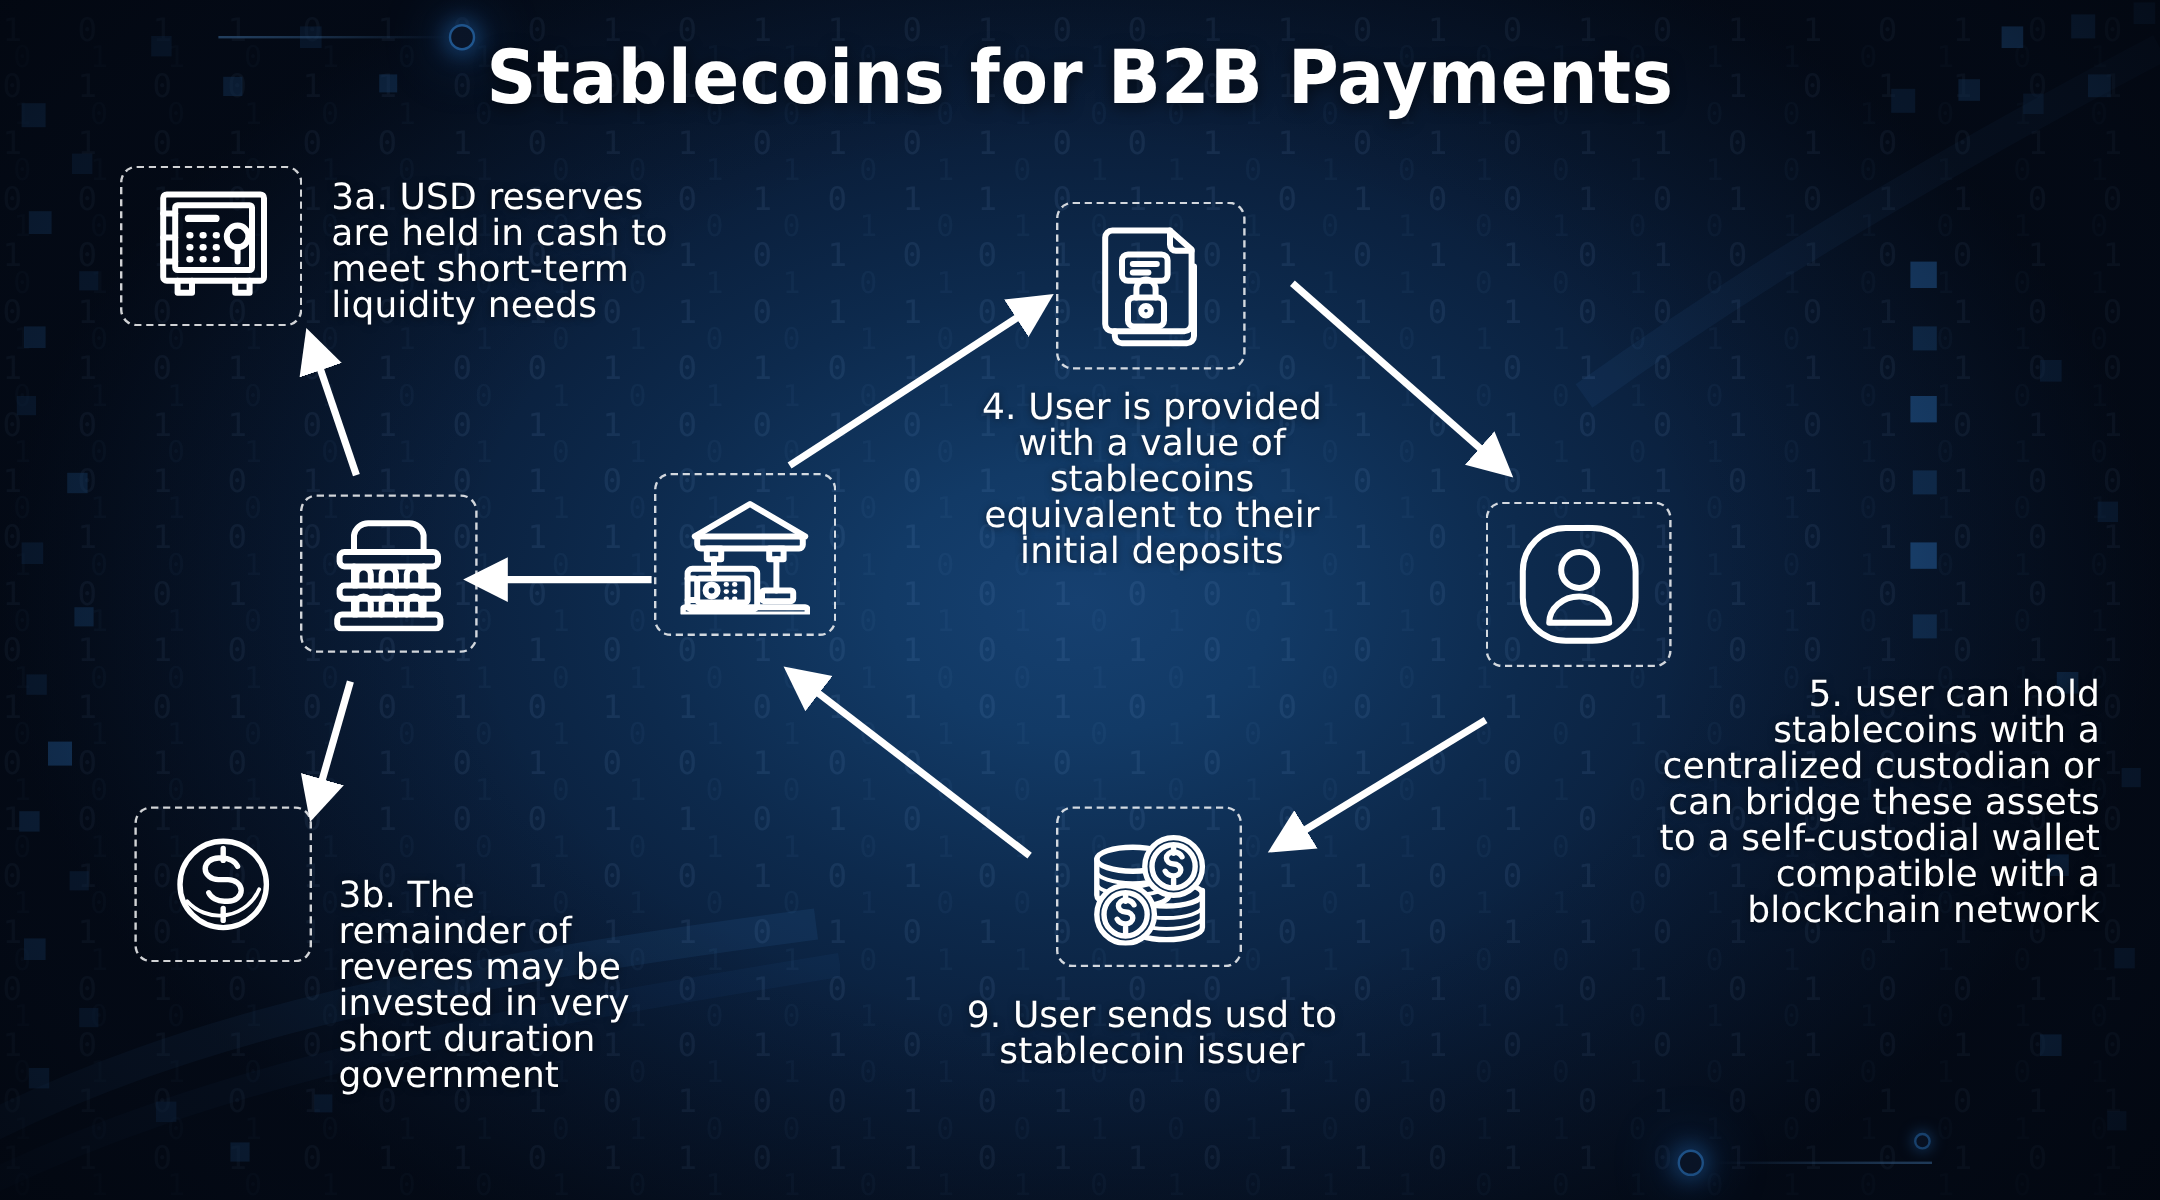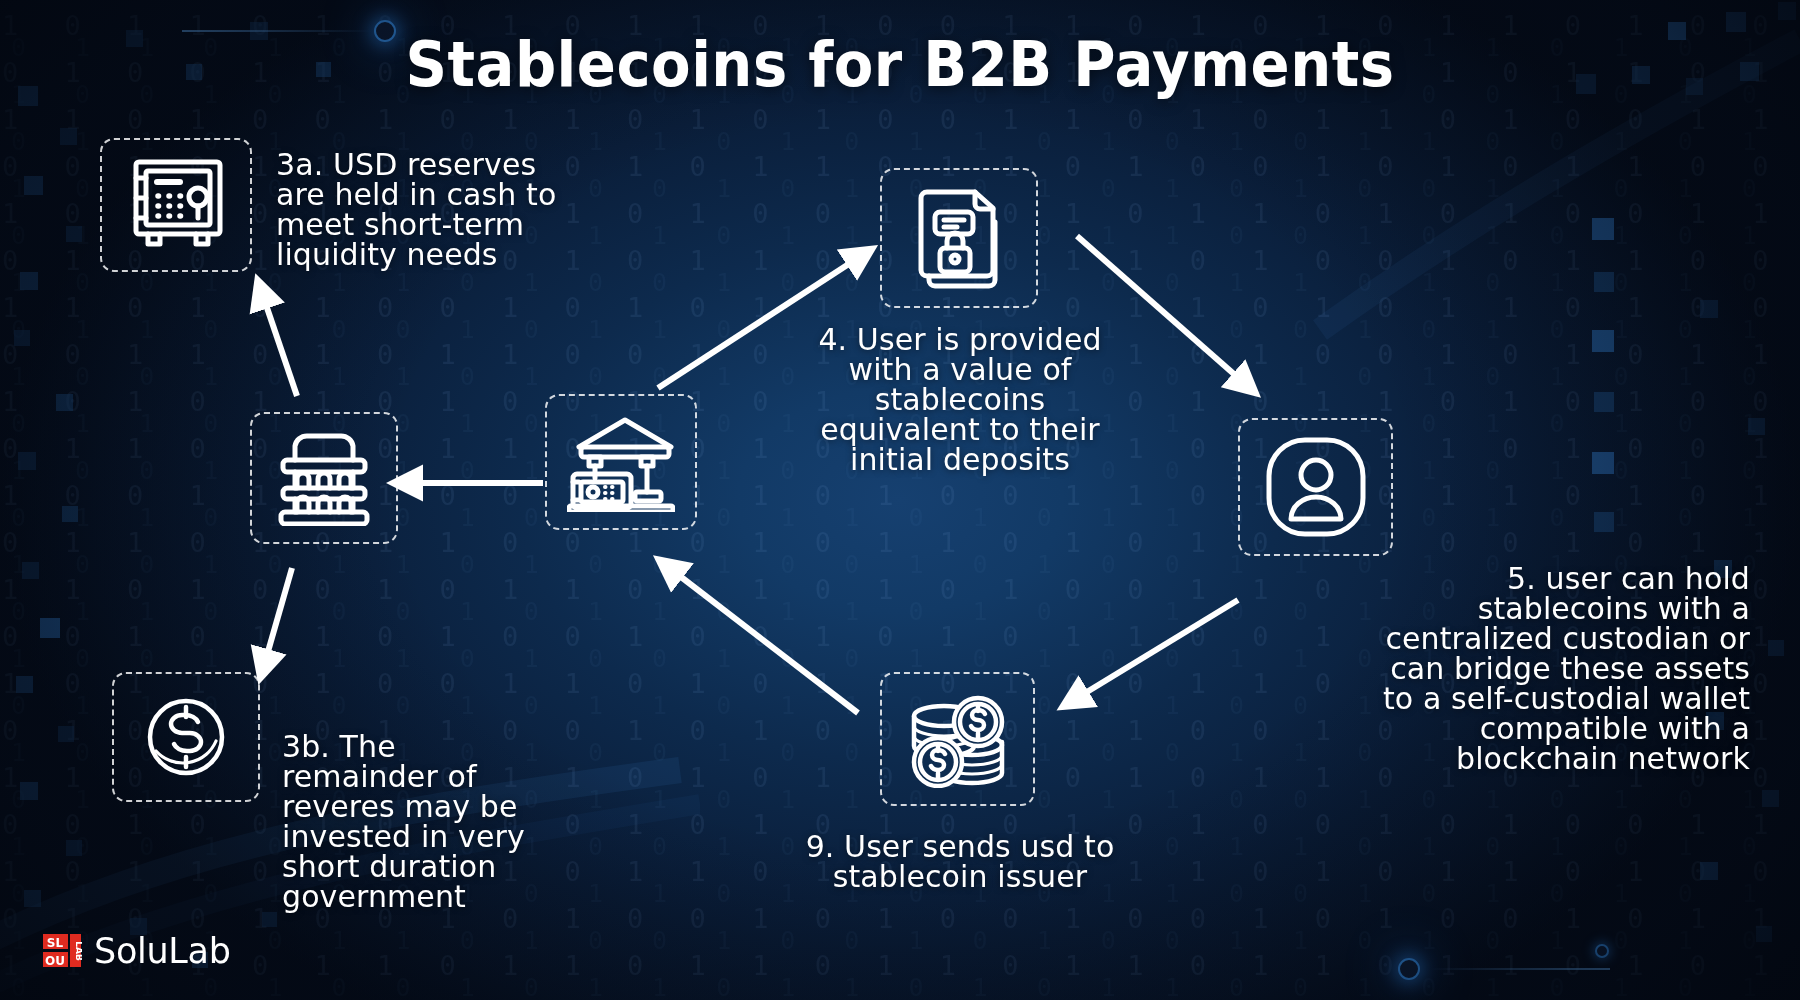--- a/index.html
+++ b/index.html
@@ -366,27 +366,14 @@
 
 
   <div class="cap l" style="left:282px; top:716px; width:276px;margin-top:16px;">3b. The remainder of reveres may be invested in very short duration government</div>
 
   <div class="cap c" style="left:800px; top:325px; width:320px;">4. User is provided with a value of stablecoins equivalent to their initial deposits</div>
 
   <div class="cap r" style="left:1368px; top:564px; width:382px;">5. user can hold stablecoins with a centralized custodian or can bridge these assets to a self-custodial wallet compatible with a blockchain network</div>
 
   <div class="cap c" style="left:800px; top:832px; width:320px;">9. User sends usd to stablecoin issuer</div>
 
-  <div class="logo">
-    <div class="logo-mark">
-      <svg width="40" height="40" viewBox="0 0 40 40">
-        <rect x="1" y="3" width="25" height="15" fill="#e02b20"></rect>
-        <rect x="1" y="21" width="25" height="15" fill="#e02b20"></rect>
-        <rect x="28" y="3" width="11" height="33" fill="#e02b20"></rect>
-        <text x="13" y="15.5" font-family="DejaVu Sans, sans-serif" font-size="12" font-weight="bold" fill="#ffffff" text-anchor="middle">SL</text>
-        <text x="13" y="33.5" font-family="DejaVu Sans, sans-serif" font-size="12" font-weight="bold" fill="#ffffff" text-anchor="middle">OU</text>
-        <text x="33.5" y="20" font-family="DejaVu Sans, sans-serif" font-size="9" font-weight="bold" fill="#ffffff" text-anchor="middle" transform="rotate(90 33.5 20)">LAB</text>
-      </svg>
-    </div>
-    <div class="logo-text">SoluLab</div>
-  </div>
 
 </div>
 
 </body></html>

